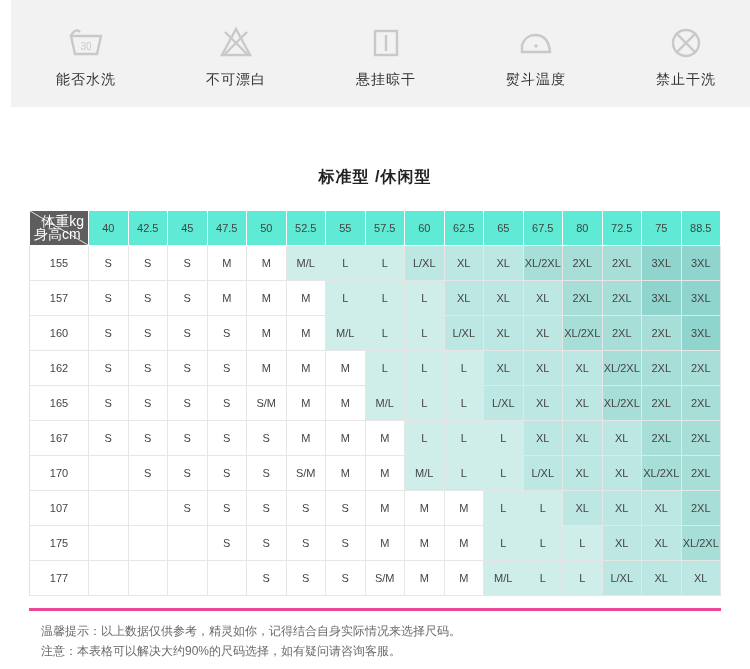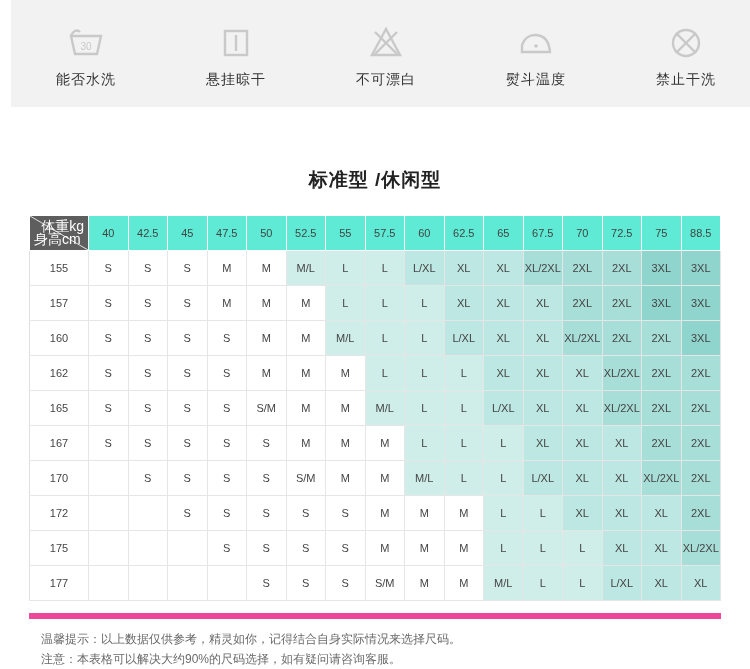--- a/index.html
+++ b/index.html
@@ -48,21 +48,21 @@
     line-height: 1;
   }
 
   
   .title-wrap {
     width: 750px;
     text-align: center;
     margin-top: 60px;
   }
   .title {
-    font-size: 19px;
+    font-size: 16px;
     font-weight: bold;
     color: #222;
     letter-spacing: 1px;
   }
 
   
   .table-wrap {
     width: 692px;
     margin: 22px auto 0 auto;
   }
@@ -133,21 +133,21 @@
   
   tr.data-row td {
     border-right: 1px solid #e6e6e6;
     border-bottom: 1px solid #e6e6e6;
   }
 
   
   .notes {
     width: 692px;
     margin: 12px auto 0 auto;
-    border-top: 6px solid #ec4899;
+    border-top: 3px solid #ec4899;
     padding-top: 10px;
     box-sizing: border-box;
   }
   .note-line {
     font-size: 12px;
     color: #6a6a6a;
     line-height: 20px;
     padding-left: 12px;
   }
 </style>
@@ -163,36 +163,36 @@
         <path d="M7 12 C10 5, 14 6, 16 8" fill="none" stroke="#c9c9c9" stroke-width="2.4"></path>
         <text x="22" y="26" font-size="10" fill="#c9c9c9" text-anchor="middle" font-family="Liberation Sans, sans-serif">30</text>
       </svg>
     </div>
     <div class="care-label">能否水洗</div>
   </div>
 
   <div class="care-item">
     <div class="care-icon">
       <svg width="44" height="36" viewBox="0 0 44 36">
-        <rect x="11" y="7" width="22" height="24" fill="none" stroke="#c9c9c9" stroke-width="2.4"></rect>
-        <line x1="22" y1="11" x2="22" y2="27" stroke="#c9c9c9" stroke-width="2.4"></line>
-      </svg>
-    </div>
-    <div class="care-label">悬挂晾干</div>
-  </div>
-
-  <div class="care-item">
-    <div class="care-icon">
-      <svg width="44" height="36" viewBox="0 0 44 36">
         <path d="M22 5 L36 31 H8 Z" fill="none" stroke="#c9c9c9" stroke-width="2.4"></path>
         <line x1="11" y1="8" x2="33" y2="30" stroke="#c9c9c9" stroke-width="2.4"></line>
         <line x1="33" y1="8" x2="11" y2="30" stroke="#c9c9c9" stroke-width="2.4"></line>
       </svg>
     </div>
     <div class="care-label">不可漂白</div>
+  </div>
+
+  <div class="care-item">
+    <div class="care-icon">
+      <svg width="44" height="36" viewBox="0 0 44 36">
+        <rect x="11" y="7" width="22" height="24" fill="none" stroke="#c9c9c9" stroke-width="2.4"></rect>
+        <line x1="22" y1="11" x2="22" y2="27" stroke="#c9c9c9" stroke-width="2.4"></line>
+      </svg>
+    </div>
+    <div class="care-label">悬挂晾干</div>
   </div>
 
   <div class="care-item">
     <div class="care-icon">
       <svg width="44" height="36" viewBox="0 0 44 36">
         <path d="M8 28 H36 C35 16, 29 11, 21 11 C15 11, 10 15, 8 21 Z" fill="none" stroke="#c9c9c9" stroke-width="2.4"></path>
         <circle cx="22" cy="22" r="1.8" fill="#c9c9c9"></circle>
       </svg>
     </div>
     <div class="care-label">熨斗温度</div>
@@ -232,21 +232,21 @@
         <th class="hdr">45</th>
         <th class="hdr">47.5</th>
         <th class="hdr">50</th>
         <th class="hdr">52.5</th>
         <th class="hdr">55</th>
         <th class="hdr">57.5</th>
         <th class="hdr">60</th>
         <th class="hdr">62.5</th>
         <th class="hdr">65</th>
         <th class="hdr">67.5</th>
-        <th class="hdr">70</th>
+        <th class="hdr">80</th>
         <th class="hdr">72.5</th>
         <th class="hdr">75</th>
         <th class="hdr">88.5</th>
       </tr>
     </thead>
     <tbody>
         <tr class="data-row">
           <td class="rowhdr">155</td>
           <td class="c-empty">S</td>
           <td class="c-empty">S</td>
@@ -373,21 +373,21 @@
           <td class="c-t1">M/L</td>
           <td class="c-t1">L</td>
           <td class="c-t1">L</td>
           <td class="c-t2">L/XL</td>
           <td class="c-t2">XL</td>
           <td class="c-t2">XL</td>
           <td class="c-t3">XL/2XL</td>
           <td class="c-t3">2XL</td>
         </tr>
         <tr class="data-row">
-          <td class="rowhdr">172</td>
+          <td class="rowhdr">107</td>
           <td class="c-empty"></td>
           <td class="c-empty"></td>
           <td class="c-empty">S</td>
           <td class="c-empty">S</td>
           <td class="c-empty">S</td>
           <td class="c-empty">S</td>
           <td class="c-empty">S</td>
           <td class="c-empty">M</td>
           <td class="c-empty">M</td>
           <td class="c-empty">M</td>

